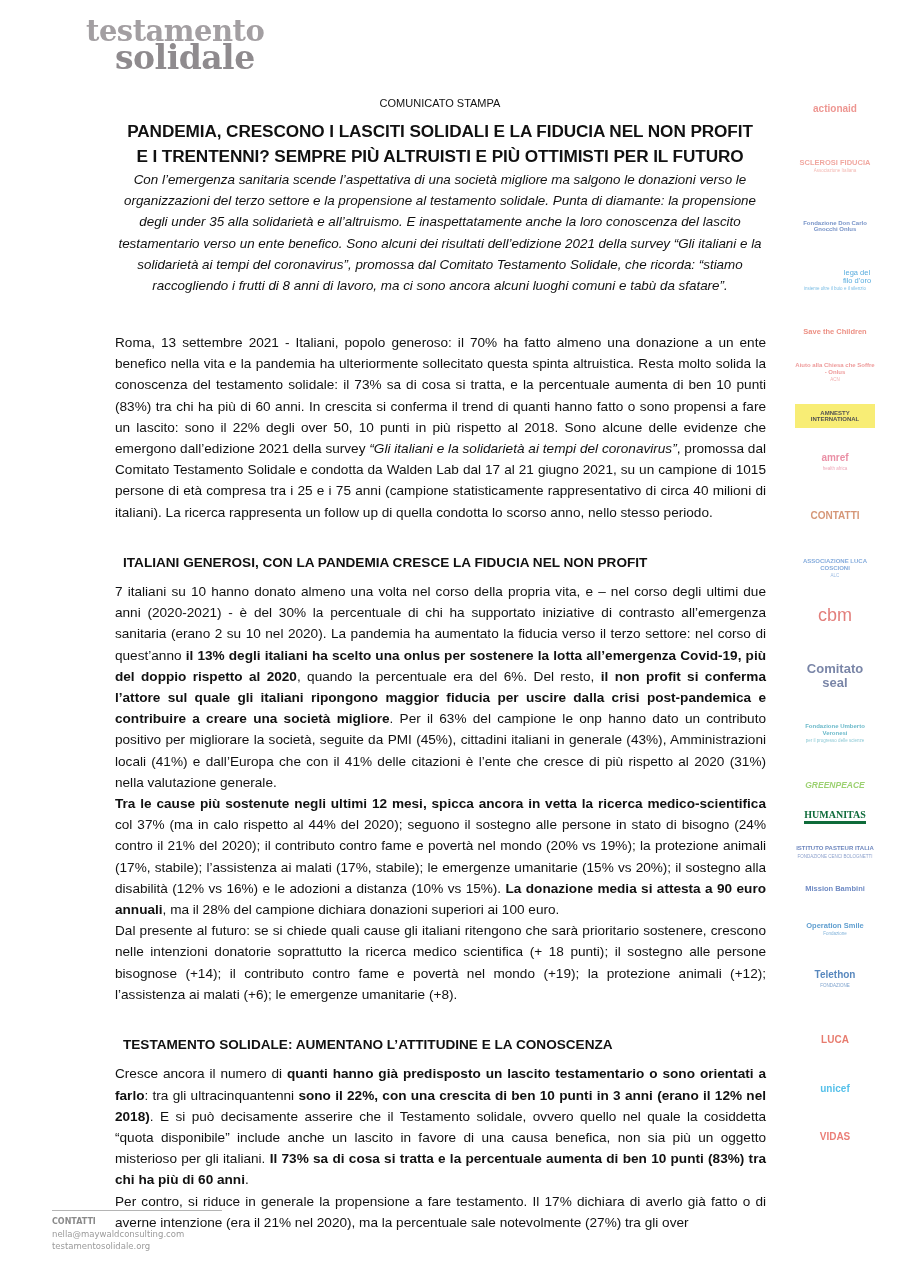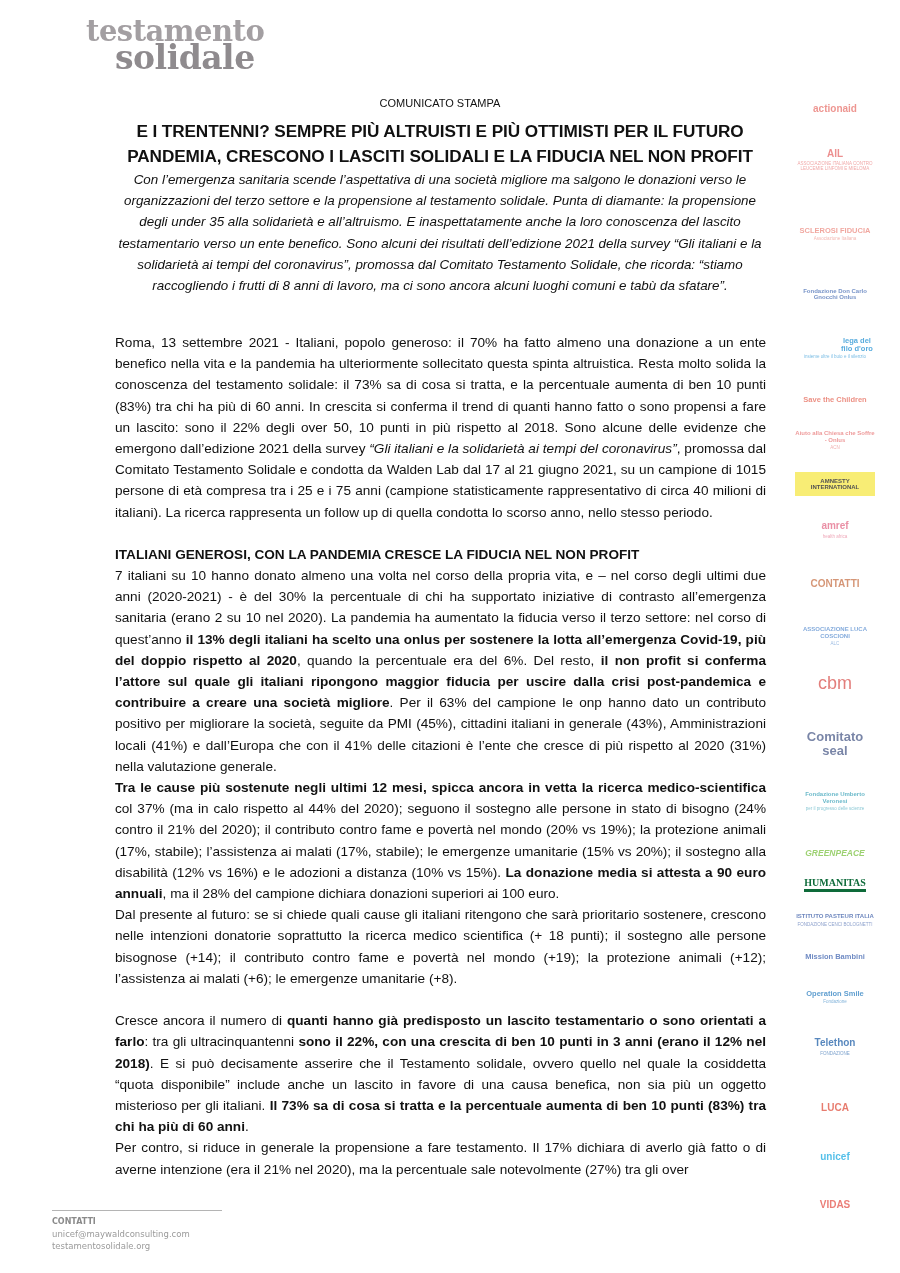--- a/index.html
+++ b/index.html
@@ -10,21 +10,21 @@
   .logo .l1 { font-size: 29px; color: #a39fa2; letter-spacing: -0.5px; display: block; }
   .logo .l2 { font-size: 33px; color: #8f8b8e; letter-spacing: -0.5px; display: block; padding-left: 29px; }
 
   .press { position: absolute; left: 110px; top: 97px; width: 660px; text-align: center; font-size: 11px; color: #111; }
   .headline { position: absolute; left: 110px; top: 119px; width: 660px; text-align: center; font-weight: bold; font-size: 17.2px; line-height: 25px; color: #111; letter-spacing: -0.1px; }
   .subhead { position: absolute; left: 110px; top: 169px; width: 660px; text-align: center; font-style: italic; font-size: 13.4px; line-height: 21.2px; color: #111; }
 
   .body { position: absolute; left: 115px; top: 332px; width: 651px; font-size: 13.6px; line-height: 21.2px; color: #111; text-align: justify; }
   .body p { margin: 0; }
   .body .gap { height: 21px; }
-  .body h2 { font-size: 13.6px; font-weight: bold; line-height: 21.2px; margin: 0; }
+  .body h2 { font-size: 13.6px; font-weight: bold; line-height: 21.2px; margin: 8px; }
   .body b { font-weight: bold; }
   .body i { font-style: italic; }
 
   .sponsors { position: absolute; left: 795px; top: 96px; width: 80px; }
   .sp { display: flex; align-items: center; justify-content: center; text-align: center; width: 80px; font-family: "Liberation Sans", sans-serif; }
 
   .contacts { position: absolute; left: 52px; top: 1210px; font-family: "DejaVu Sans", sans-serif; }
   .contacts .rule { width: 170px; height: 1px; background: #b4b4b4; margin-bottom: 5px; }
   .contacts .title { font-size: 8px; font-weight: bold; color: #8a8a8a; line-height: 12px; }
   .contacts .line { font-size: 8.5px; color: #9a9a9a; line-height: 12px; }
@@ -32,58 +32,55 @@
 </head>
 <body>
 
 <div class="logo">
   <span class="l1">testamento</span>
   <span class="l2">solidale</span>
 </div>
 
 <div class="press">COMUNICATO STAMPA</div>
 <div class="headline">
+  <div>PANDEMIA, CRESCONO I LASCITI SOLIDALI E LA FIDUCIA NEL NON PROFIT</div>
   <div>E I TRENTENNI? SEMPRE PIÙ ALTRUISTI E PIÙ OTTIMISTI PER IL FUTURO</div>
-  <div>PANDEMIA, CRESCONO I LASCITI SOLIDALI E LA FIDUCIA NEL NON PROFIT</div>
 </div>
 <div class="subhead">Con l’emergenza sanitaria scende l’aspettativa di una società migliore ma salgono le donazioni verso le organizzazioni del terzo settore e la propensione al testamento solidale. Punta di diamante: la propensione degli under 35 alla solidarietà e all’altruismo. E inaspettatamente anche la loro conoscenza del lascito testamentario verso un ente benefico. Sono alcuni dei risultati dell’edizione 2021 della survey “Gli italiani e la solidarietà ai tempi del coronavirus”, promossa dal Comitato Testamento Solidale, che ricorda: “stiamo raccogliendo i frutti di 8 anni di lavoro, ma ci sono ancora alcuni luoghi comuni e tabù da sfatare”.</div>
 
 <div class="body">
   <p><span>Roma, 13 settembre 2021 - Italiani, popolo generoso: il 70% ha fatto almeno una donazione a un ente benefico nella vita e la pandemia ha ulteriormente sollecitato questa spinta altruistica. Resta molto solida la conoscenza del testamento solidale: il 73% sa di cosa si tratta, e la percentuale aumenta di ben 10 punti (83%) tra chi ha più di 60 anni. In crescita si conferma il trend di quanti hanno fatto o sono propensi a fare un lascito: sono il 22% degli over 50, 10 punti in più rispetto al 2018. Sono alcune delle evidenze che emergono dall’edizione 2021 della survey </span><i>“Gli italiani e la solidarietà ai tempi del coronavirus”</i><span>, promossa dal Comitato Testamento Solidale e condotta da Walden Lab dal 17 al 21 giugno 2021, su un campione di 1015 persone di età compresa tra i 25 e i 75 anni (campione statisticamente rappresentativo di circa 40 milioni di italiani). La ricerca rappresenta un follow up di quella condotta lo scorso anno, nello stesso periodo.</span></p>
 
   <div class="gap"></div>
 
   <h2>ITALIANI GENEROSI, CON LA PANDEMIA CRESCE LA FIDUCIA NEL NON PROFIT</h2>
   <p><span>7 italiani su 10 hanno donato almeno una volta nel corso della propria vita, e – nel corso degli ultimi due anni (2020-2021) - è del 30% la percentuale di chi ha supportato iniziative di contrasto all’emergenza sanitaria (erano 2 su 10 nel 2020). La pandemia ha aumentato la fiducia verso il terzo settore: nel corso di quest’anno </span><b>il 13% degli italiani ha scelto una onlus per sostenere la lotta all’emergenza Covid-19, più del doppio rispetto al 2020</b><span>, quando la percentuale era del 6%. Del resto, </span><b>il non profit si conferma l’attore sul quale gli italiani ripongono maggior fiducia per uscire dalla crisi post-pandemica e contribuire a creare una società migliore</b><span>. Per il 63% del campione le onp hanno dato un contributo positivo per migliorare la società, seguite da PMI (45%), cittadini italiani in generale (43%), Amministrazioni locali (41%) e dall’Europa che con il 41% delle citazioni è l’ente che cresce di più rispetto al 2020 (31%) nella valutazione generale.</span></p>
   <p><b>Tra le cause più sostenute negli ultimi 12 mesi, spicca ancora in vetta la ricerca medico-scientifica</b><span> col 37% (ma in calo rispetto al 44% del 2020); seguono il sostegno alle persone in stato di bisogno (24% contro il 21% del 2020); il contributo contro fame e povertà nel mondo (20% vs 19%); la protezione animali (17%, stabile); l’assistenza ai malati (17%, stabile); le emergenze umanitarie (15% vs 20%); il sostegno alla disabilità (12% vs 16%) e le adozioni a distanza (10% vs 15%). </span><b>La donazione media si attesta a 90 euro annuali</b><span>, ma il 28% del campione dichiara donazioni superiori ai 100 euro.</span></p>
   <p>Dal presente al futuro: se si chiede quali cause gli italiani ritengono che sarà prioritario sostenere, crescono nelle intenzioni donatorie soprattutto la ricerca medico scientifica (+ 18 punti); il sostegno alle persone bisognose (+14); il contributo contro fame e povertà nel mondo (+19); la protezione animali (+12); l’assistenza ai malati (+6); le emergenze umanitarie (+8).</p>
 
   <div class="gap"></div>
 
+  <h2>TESTAMENTO SOLIDALE: AUMENTANO L’ATTITUDINE E LA CONOSCENZA</h2>
   <p><span>Cresce ancora il numero di </span><b>quanti hanno già predisposto un lascito testamentario o sono orientati a farlo</b><span>: tra gli ultracinquantenni </span><b>sono il 22%, con una crescita di ben 10 punti in 3 anni (erano il 12% nel 2018)</b><span>. E si può decisamente asserire che il Testamento solidale, ovvero quello nel quale la cosiddetta “quota disponibile” include anche un lascito in favore di una causa benefica, non sia più un oggetto misterioso per gli italiani. </span><b>Il 73% sa di cosa si tratta e la percentuale aumenta di ben 10 punti (83%) tra chi ha più di 60 anni</b><span>.</span></p>
   <p>Per contro, si riduce in generale la propensione a fare testamento. Il 17% dichiara di averlo già fatto o di averne intenzione (era il 21% nel 2020), ma la percentuale sale notevolmente (27%) tra gli over</p>
 </div>
 
 <div class="sponsors" id="sponsors">
     <div class="sp" style="height: 26px; margin-bottom: 8px; flex-direction: column;">
       <div style="color: rgb(232, 115, 109); opacity: 0.75; font-weight: bold; line-height: 1.05; font-size: 10px;">actionaid</div>
-    </div>
-    <div class="sp" style="height: 60px; margin-bottom: 8px; flex-direction: column;">
-      <div style="color: rgb(230, 106, 106); opacity: 0.75; font-weight: bold; line-height: 1.05; font-size: 10px;">AIL</div>
-      <div style="font-size: 4.5px; color: rgb(230, 106, 106); opacity: 0.6; margin-top: 2px;">ASSOCIAZIONE ITALIANA CONTRO LEUCEMIE LINFOMI E MIELOMA</div>
     </div>
     <div class="sp" style="height: 72px; margin-bottom: 8px; flex-direction: column;">
       <div style="color: rgb(236, 138, 128); opacity: 0.75; font-weight: bold; line-height: 1.05; font-size: 7.5px;">SCLEROSI FIDUCIA</div>
       <div style="font-size: 4.5px; color: rgb(236, 138, 128); opacity: 0.6; margin-top: 2px;">Associazione Italiana</div>
     </div>
     <div class="sp" style="height: 32px; margin-bottom: 8px; flex-direction: column;">
       <div style="color: rgb(74, 111, 181); opacity: 0.75; font-weight: bold; line-height: 1.05; font-size: 6px;">Fondazione Don Carlo Gnocchi Onlus</div>
     </div>
     <div class="sp" style="height: 60px; margin-bottom: 8px; flex-direction: column;">
-      <div style="color: rgb(30, 143, 210); opacity: 0.75; font-weight: bold; line-height: 1.05; font-size: 7.5px; padding-left: 44px;">lega del filo d'oro</div>
+      <div style="color: rgb(30, 143, 210); opacity: 0.75; font-weight: normal; line-height: 1.05; font-size: 7.5px; padding-left: 44px;">lega del filo d'oro</div>
       <div style="font-size: 4.5px; color: rgb(30, 143, 210); opacity: 0.6; margin-top: 2px;">insieme oltre il buio e il silenzio</div>
     </div>
     <div class="sp" style="height: 28px; margin-bottom: 8px; flex-direction: column;">
       <div style="color: rgb(230, 106, 90); opacity: 0.75; font-weight: bold; line-height: 1.05; font-size: 7.5px;">Save the Children</div>
     </div>
     <div class="sp" style="height: 36px; margin-bottom: 8px; flex-direction: column;">
       <div style="color: rgb(232, 120, 120); opacity: 0.75; font-weight: bold; line-height: 1.05; font-size: 6px;">Aiuto alla Chiesa che Soffre - Onlus</div>
       <div style="font-size: 4.5px; color: rgb(232, 120, 120); opacity: 0.6; margin-top: 2px;">ACN</div>
     </div>
     <div class="sp" style="height: 36px; margin-bottom: 8px; flex-direction: column;">
@@ -138,15 +135,15 @@
       <div style="color: rgb(28, 171, 226); opacity: 0.75; font-weight: bold; line-height: 1.05; font-size: 10px;">unicef</div>
     </div>
     <div class="sp" style="height: 54px; margin-bottom: 8px; flex-direction: column;">
       <div style="color: rgb(228, 83, 74); opacity: 0.75; font-weight: bold; line-height: 1.05; font-size: 10px;">VIDAS</div>
     </div>
   </div>
 
 <div class="contacts">
   <div class="rule"></div>
   <div class="title">CONTATTI</div>
-  <div class="line">unicef@maywaldconsulting.com</div>
+  <div class="line">nella@maywaldconsulting.com</div>
   <div class="line">testamentosolidale.org</div>
 </div>
 
 </body></html>

